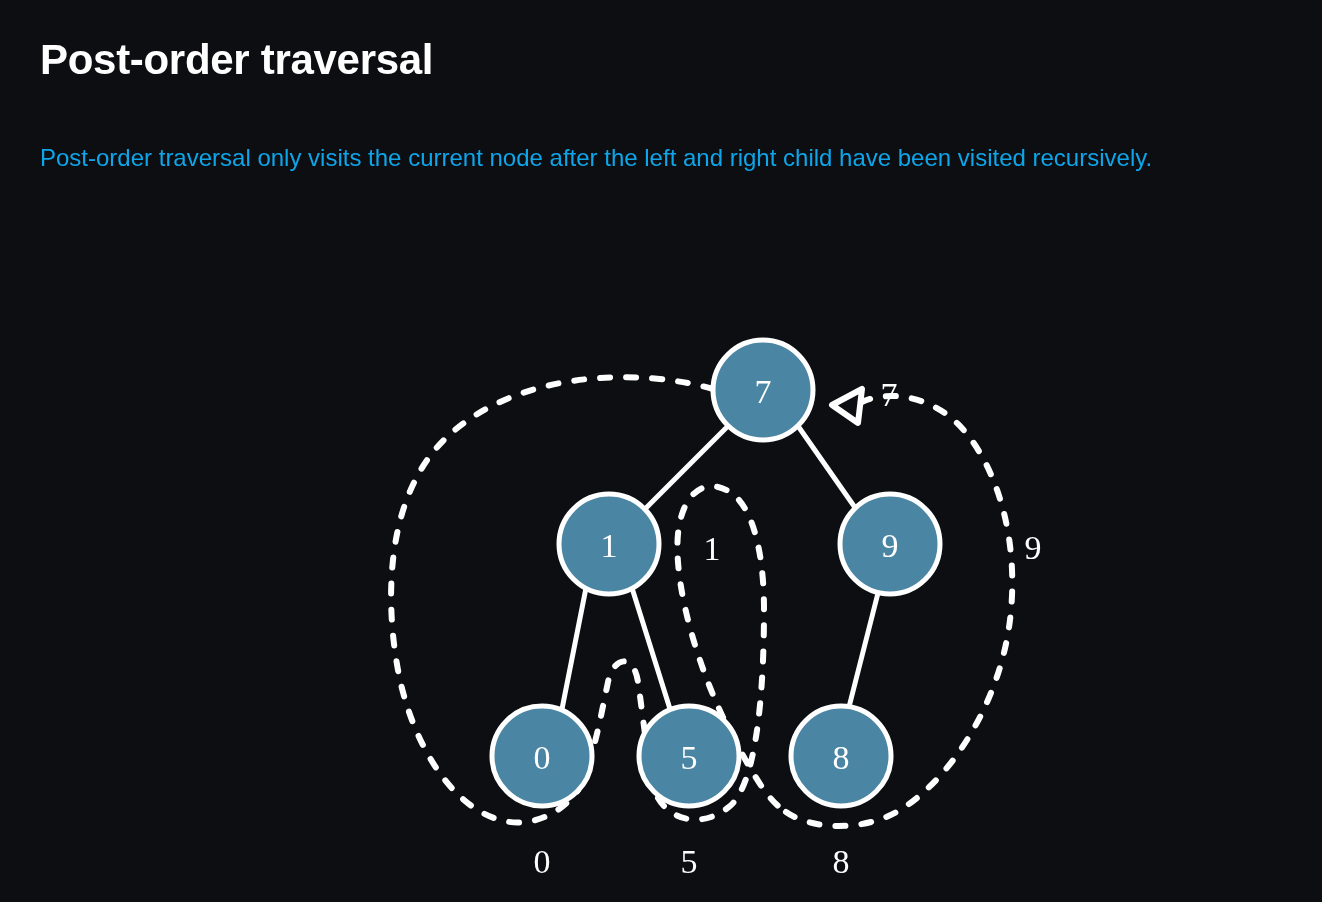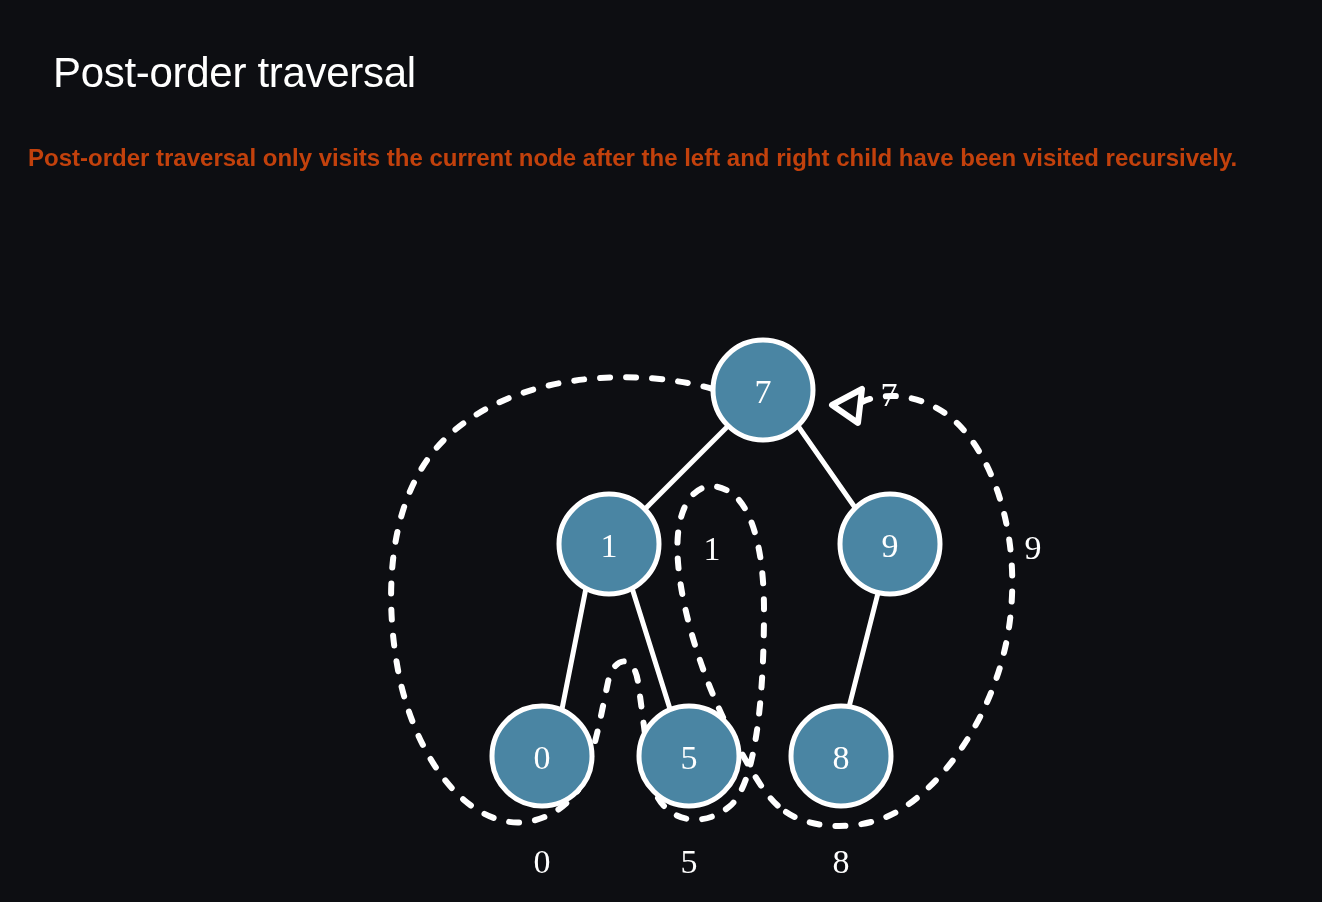--- a/index.html
+++ b/index.html
@@ -14,35 +14,35 @@
     overflow: hidden;
     font-family: "Liberation Sans", sans-serif;
     color: #ffffff;
     position: relative;
   }
   #page-title {
     position: absolute;
     left: 40px;
     top: 32px;
     font-size: 42px;
-    font-weight: 400;
+    font-weight: 700;
     letter-spacing: -0.3px;
     color: #ffffff;
-    margin: 13px;
+    margin: 0;
     line-height: 56px;
   }
   #page-description {
     position: absolute;
-    left: 28px;
+    left: 40px;
     top: 132px;
     width: 1255px;
     font-size: 24px;
     line-height: 52px;
-    font-weight: 700;
-    color: #c2410c;
+    font-weight: 400;
+    color: #0ea5e9;
     margin: 0;
   }
   #diagram-wrap {
     position: absolute;
     left: 0;
     top: 250px;
     width: 1322px;
     height: 652px;
   }
   svg#tree-svg {

